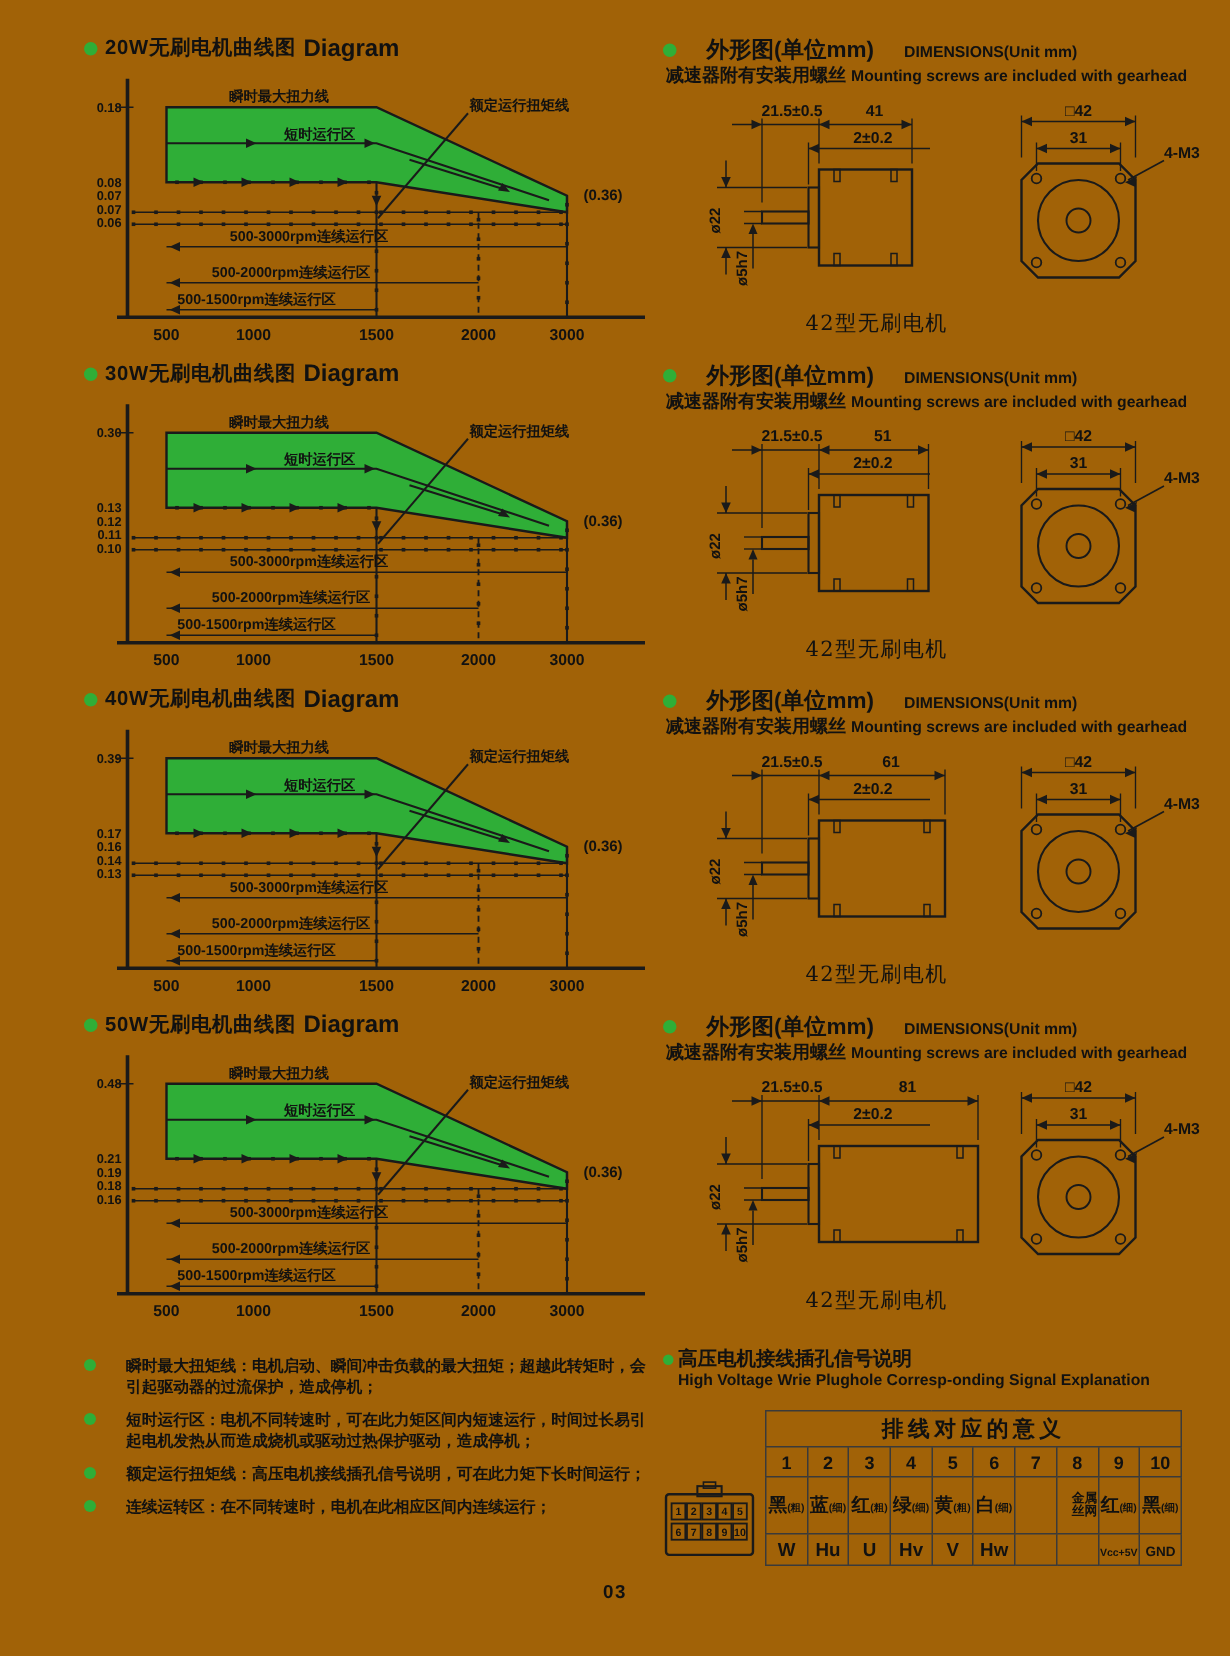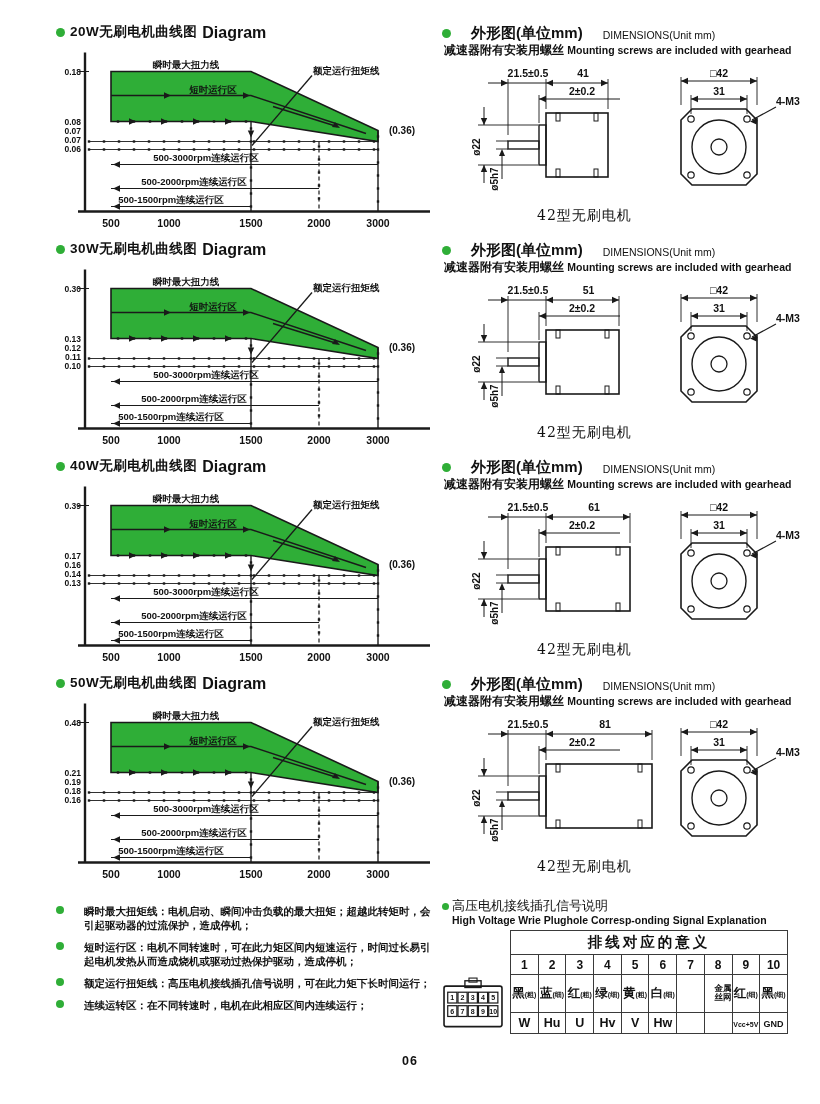--- a/index.html
+++ b/index.html
@@ -1,46 +1,46 @@
 <!DOCTYPE html>
 <html><head>
 <meta charset="utf-8">
 <style>
   :root{ --green:#2FAE37; --ink:#1a1a1a; }
   *{box-sizing:border-box;}
   body{margin:0;background:#e8e8e8;}
-  .page{width:820px;height:1104px;background:#ffffff;position:relative;overflow:hidden;
+  .page{width:820px;height:1104px;background:#a16207;position:relative;overflow:hidden;
         font-family:"Liberation Sans",sans-serif;color:#111;}
   .cols{display:grid;grid-template-columns:380px 377px;column-gap:6px;padding:24px 0 0 56px;}
   
   .chart-block{height:217px;}
   .chart-title{display:flex;align-items:center;gap:5px;height:16px;}
   .bullet{width:9px;height:9px;border-radius:50%;background:var(--green);flex:none;}
   .ct-cn{font-weight:bold;font-size:13.5px;letter-spacing:.5px;}
   .ct-en{font-weight:bold;font-size:16px;margin-top:2px;}
   svg.motor-chart{display:block;width:378px;height:197px;margin-top:2px;}
   
   .dim-block{height:217px;}
   .dim-h1{display:flex;align-items:center;gap:20px;height:18px;}
   .dh-cn{font-size:15px;font-weight:bold;}
-  .dh-en{font-size:10.5px;font-weight:normal;margin-top:3px;}
+  .dh-en{font-size:10.5px;font-weight:bold;margin-top:3px;}
   .dim-h2{font-size:12px;font-weight:bold;margin-left:2px;height:15px;}
   .dh2-en{font-size:10.5px;}
   svg.dim-svg{width:377px;height:150px;display:block;}
   .dim-caption{font-family:"DejaVu Serif",serif;font-size:14px;margin-left:95px;letter-spacing:1px;}
   
   .notes{margin-top:12px;width:380px;}
   .note{display:flex;gap:20px;margin-bottom:8px;font-size:10.5px;font-weight:bold;line-height:14px;}
   .note .bullet{width:8px;height:8px;margin-top:2px;}
   
   .wiring{margin-top:6px;}
-  .wiring-h1{display:flex;align-items:center;gap:3px;font-size:13px;font-weight:normal;height:16px;}
+  .wiring-h1{display:flex;align-items:center;gap:3px;font-size:13px;font-weight:bold;height:16px;}
   .wiring-h1 .bullet{width:7px;height:7px;}
   .wiring-h2{font-size:10.5px;font-weight:bold;margin-left:10px;height:14px;}
-  .wiring-body{display:flex;margin-top:2px;}
+  .wiring-body{display:flex;margin-top:12px;}
   svg.connector{width:62px;height:78px;margin-top:34px;flex:none;}
   table.wt{border-collapse:collapse;table-layout:fixed;width:278px;margin-left:6px;height:104px;}
   table.wt td{border:1.5px solid #3a3a3a;text-align:center;font-weight:bold;padding:0;overflow:hidden;}
   tr.t-title td{font-size:14.5px;height:24px;letter-spacing:3px;}
   tr.t-num td{font-size:12px;height:19px;}
   tr.t-clr td{height:37px;font-size:12.5px;}
   tr.t-sig td{height:21px;font-size:12.5px;}
   .sub{font-size:7px;}
   .two{font-size:8.5px;line-height:9.5px;display:block;text-align:right;}
   .tiny{font-size:7px;}
@@ -928,14 +928,14 @@
                   <td><span class="smal">GND</span></td>
                 </tr>
               </tbody>
             </table>
         </div>
       </section>
 
     </div>
   </div>
 
-  <div class="footer">06</div>
+  <div class="footer">03</div>
 </div>
 
 </body></html>

